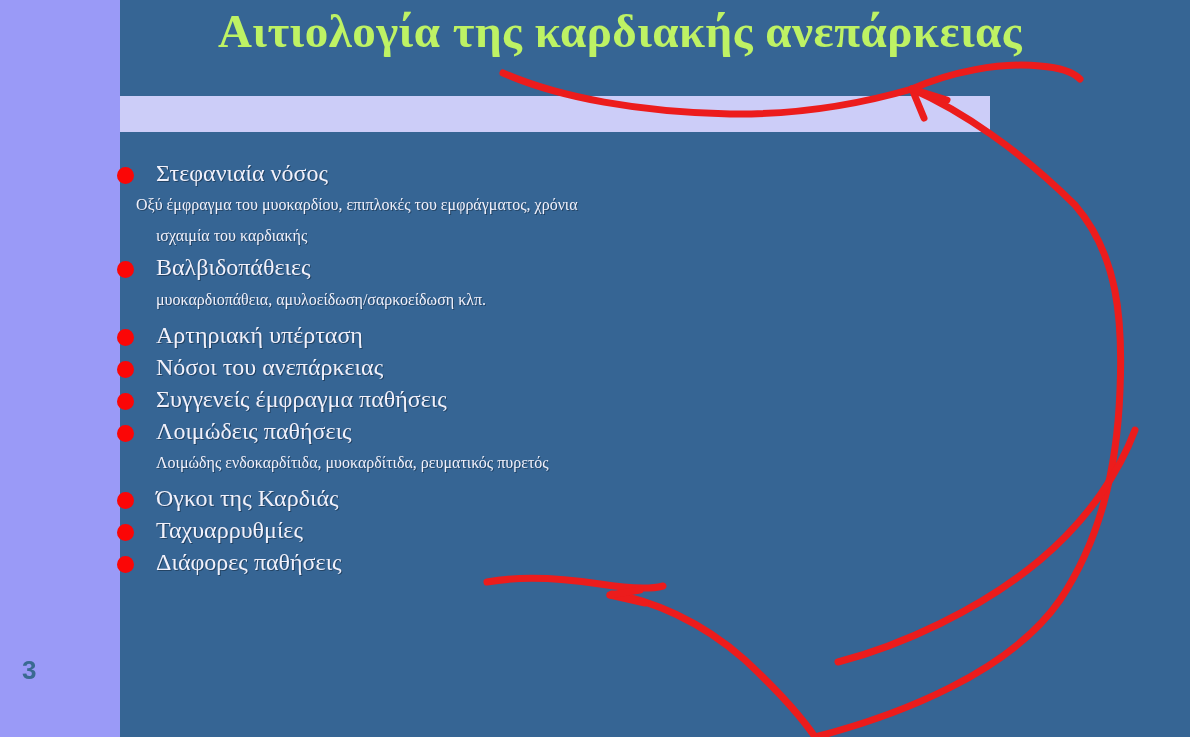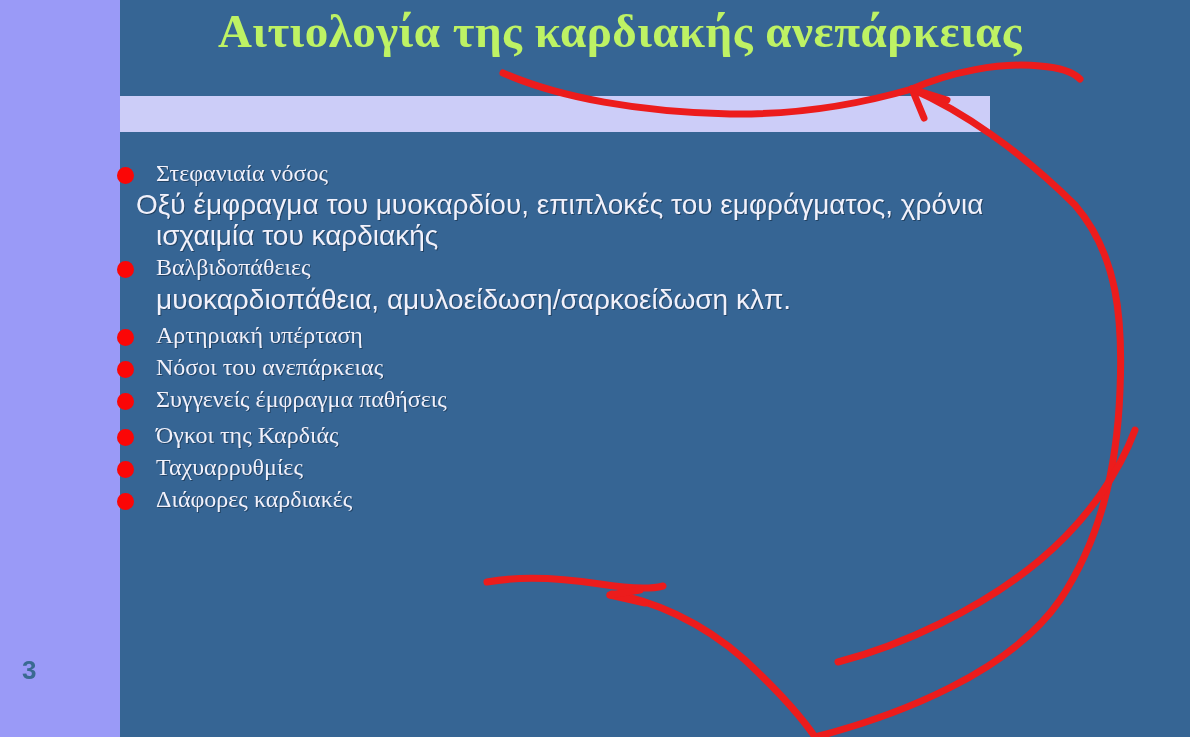--- a/index.html
+++ b/index.html
@@ -95,23 +95,23 @@
     display: block;
     color: #f1f1fb;
     font-size: 24px;
     line-height: 31px;
     font-family: "Liberation Serif", "DejaVu Serif", serif;
     text-shadow: 1px 1px 0 rgba(25,48,72,0.65);
   }
   .sub-text {
     display: block;
     color: #f1f1fb;
-    font-size: 28px;
+    font-size: 16px;
     line-height: 31px;
-    font-family: Liberation Sans, sans-serif;
+    font-family: Liberation Serif, serif;
     text-shadow: 1px 1px 0 rgba(25,48,72,0.65);
     padding-left: 46px;
   }
   .sub-text.hang {
     padding-left: 26px;
     text-indent: 0;
   }
   .sub-text.hang .cont {
     display: block;
     padding-left: 20px;
@@ -185,41 +185,50 @@
       </div>
     </div>
 
     <div class="item">
       <div class="bullet-row">
         <span class="bullet-dot"></span>
         <span class="bullet-text">Συγγενείς έμφραγμα παθήσεις</span>
       </div>
     </div>
 
+    <div class="item">
+      <div class="bullet-row">
+        <span class="bullet-dot"></span>
+        <span class="bullet-text">Λοιμώδεις παθήσεις</span>
+      </div>
+      <div class="sub-text">
+        <span>Λοιμώδης ενδοκαρδίτιδα, μυοκαρδίτιδα, ρευματικός πυρετός</span>
+      </div>
+    </div>
 
     <div class="gap-sm"></div>
 
     <div class="item">
       <div class="bullet-row">
         <span class="bullet-dot"></span>
         <span class="bullet-text">Όγκοι της Καρδιάς</span>
       </div>
     </div>
 
     <div class="item">
       <div class="bullet-row">
         <span class="bullet-dot"></span>
         <span class="bullet-text">Ταχυαρρυθμίες</span>
       </div>
     </div>
 
     <div class="item">
       <div class="bullet-row">
         <span class="bullet-dot"></span>
-        <span class="bullet-text">Διάφορες καρδιακές</span>
+        <span class="bullet-text">Διάφορες παθήσεις</span>
       </div>
     </div>
 
   </div>
 
   <svg id="annotations" viewBox="0 0 1190 737">
     <g fill="none" stroke="#ec1c1c" stroke-width="7" stroke-linecap="round" stroke-linejoin="round">
 
       <path d="M 503 73 C 560 98, 640 112, 730 114 C 800 115, 860 104, 912 89"></path>
 

